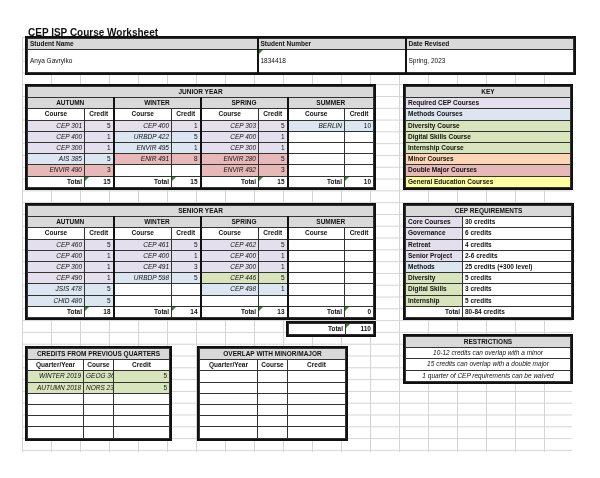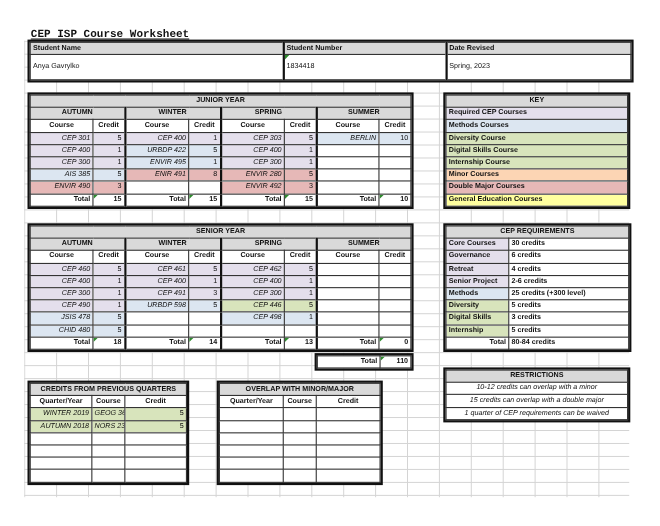--- a/index.html
+++ b/index.html
@@ -2,21 +2,21 @@
 <html><head>
 <meta charset="utf-8">
 <style>
   html,body{margin:0;padding:0;background:#fff;}
   body{width:600px;height:478px;position:relative;overflow:hidden;font-family:"Liberation Sans",sans-serif;font-size:6.5px;color:#111;}
   .grid{position:absolute;left:22px;top:37px;width:550px;height:415px;
     background-image:
       linear-gradient(to right,#d4d4d4 1px,transparent 1px),
       linear-gradient(to bottom,#d4d4d4 1px,transparent 1px);
     background-size:29px 11.8px;}
-  .title{position:absolute;left:28px;top:27px;font-weight:bold;font-size:10px;text-decoration:underline;font-family:Liberation Mono, monospace;}
+  .title{position:absolute;left:28px;top:27px;font-weight:bold;font-size:10px;text-decoration:underline;}
   table{position:absolute;border-collapse:collapse;background:#fff;table-layout:fixed;}
   td,th{border:1px solid #333;padding:0 2px;height:10.2px;line-height:10px;white-space:nowrap;overflow:hidden;font-weight:normal;}
   .outer{outline:2px solid #111;}
   .hdr{background:#d9d9d9;font-weight:bold;text-align:center;}
   .hdrL{background:#d9d9d9;font-weight:bold;text-align:left;}
   .sub{font-weight:bold;text-align:center;}
   .course{text-align:right;font-style:italic;}
   .num{text-align:right;}
   .tot{font-weight:bold;text-align:right;}
   .totnum{font-weight:bold;text-align:right;}

